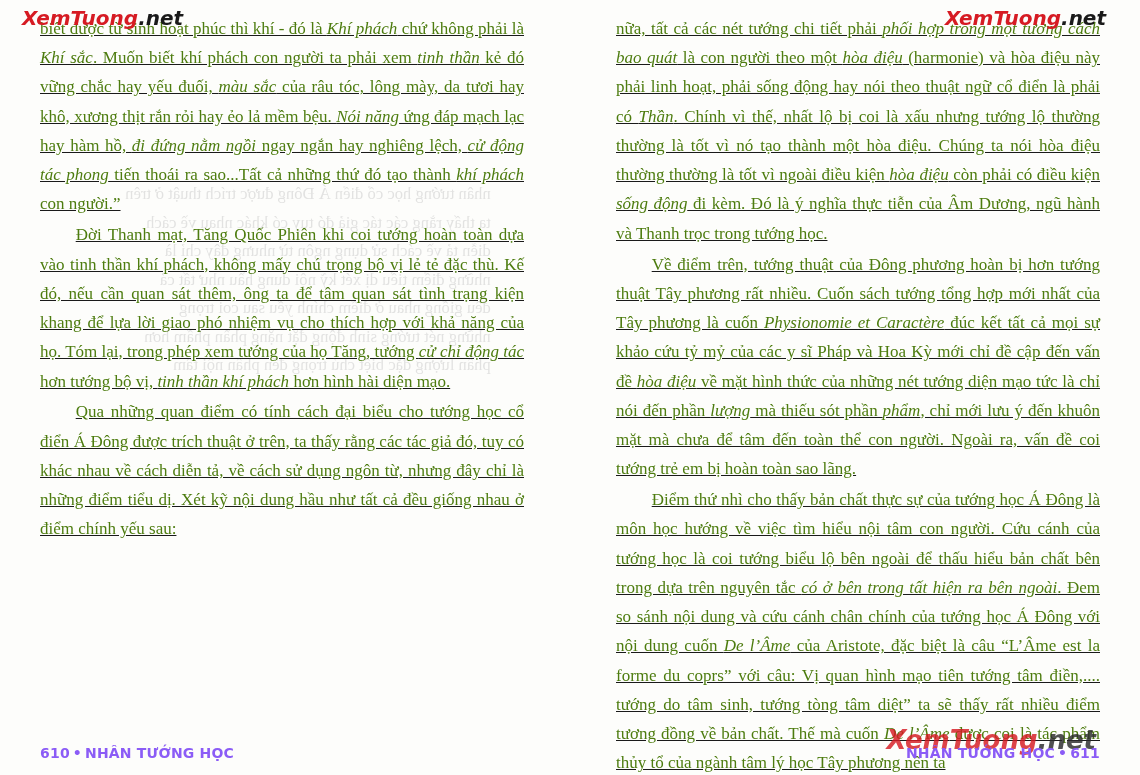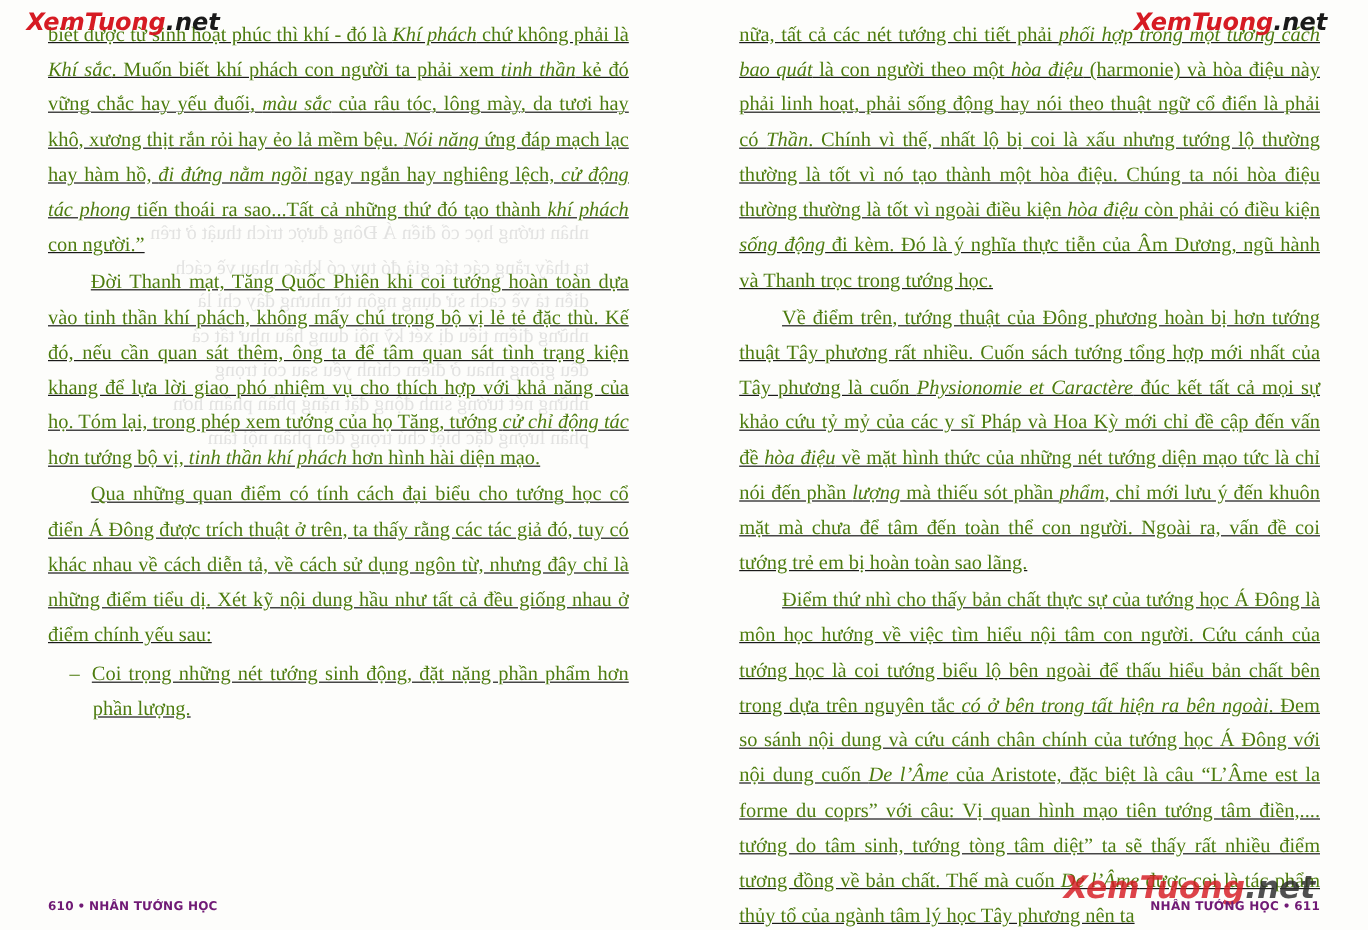--- a/index.html
+++ b/index.html
@@ -69,23 +69,23 @@
     margin-left: -1.15em;
   }
   i, .ital {
     font-style: italic;
   }
   .footer {
     position: absolute;
     bottom: 14px;
     font-family: "DejaVu Sans", sans-serif;
     font-weight: bold;
-    font-size: 10px;
+    font-size: 14px;
     letter-spacing: 0.2px;
-    color: #701a75;
+    color: #8b5cf6;
   }
   .footer-left {
     left: 40px;
   }
   .footer-right {
     right: 40px;
   }
   .footer .dot {
     padding: 0 3px;
   }
@@ -161,21 +161,20 @@
       <p>những điểm tiểu dị xét kỹ nội dung hầu như tất cả</p>
       <p>đều giống nhau ở điểm chính yếu sau coi trọng</p>
       <p>những nét tướng sinh động đặt nặng phần phẩm hơn</p>
       <p>phần lượng đặc biệt chú trọng đến phần nội tâm</p>
     </div>
 
     <div class="col-text" id="left-body">
         <p class="no-indent"><span>biết được từ sinh hoạt phúc thì khí - đó là </span><i>Khí phách</i><span> chứ không phải là </span><i>Khí sắc</i><span>. Muốn biết khí phách con người ta phải xem </span><i>tinh thần</i><span> kẻ đó vững chắc hay yếu đuối, </span><i>màu sắc</i><span> của râu tóc, lông mày, da tươi hay khô, xương thịt rắn rỏi hay ẻo lả mềm bệu. </span><i>Nói năng</i><span> ứng đáp mạch lạc hay hàm hồ, </span><i>đi đứng nằm ngồi</i><span> ngay ngắn hay nghiêng lệch, </span><i>cử động tác phong</i><span> tiến thoái ra sao...Tất cả những thứ đó tạo thành </span><i>khí phách</i><span> con người.”</span></p>
         <p><span>Đời Thanh mạt, Tăng Quốc Phiên khi coi tướng hoàn toàn dựa vào tinh thần khí phách, không mấy chú trọng bộ vị lẻ tẻ đặc thù. Kế đó, nếu cần quan sát thêm, ông ta để tâm quan sát tình trạng kiện khang để lựa lời giao phó nhiệm vụ cho thích hợp với khả năng của họ. Tóm lại, trong phép xem tướng của họ Tăng, tướng </span><i>cử chỉ động tác</i><span> hơn tướng bộ vị, </span><i>tinh thần khí phách</i><span> hơn hình hài diện mạo.</span></p>
         <p><span>Qua những quan điểm có tính cách đại biểu cho tướng học cổ điển Á Đông được trích thuật ở trên, ta thấy rằng các tác giả đó, tuy có khác nhau về cách diễn tả, về cách sử dụng ngôn từ, nhưng đây chỉ là những điểm tiểu dị. Xét kỹ nội dung hầu như tất cả đều giống nhau ở điểm chính yếu sau:</span></p>
-        <p class="dash-item"><span class="dash">–</span><span>Coi trọng những nét tướng sinh động, đặt nặng phần phẩm hơn phần lượng.</span></p>
       </div>
 
     <div class="footer footer-left">
       <span>610</span><span class="dot">•</span><span>NHÂN TƯỚNG HỌC</span>
     </div>
   </div>
 
   <div class="page page-right">
 
     <div class="wm wm-top-right">

